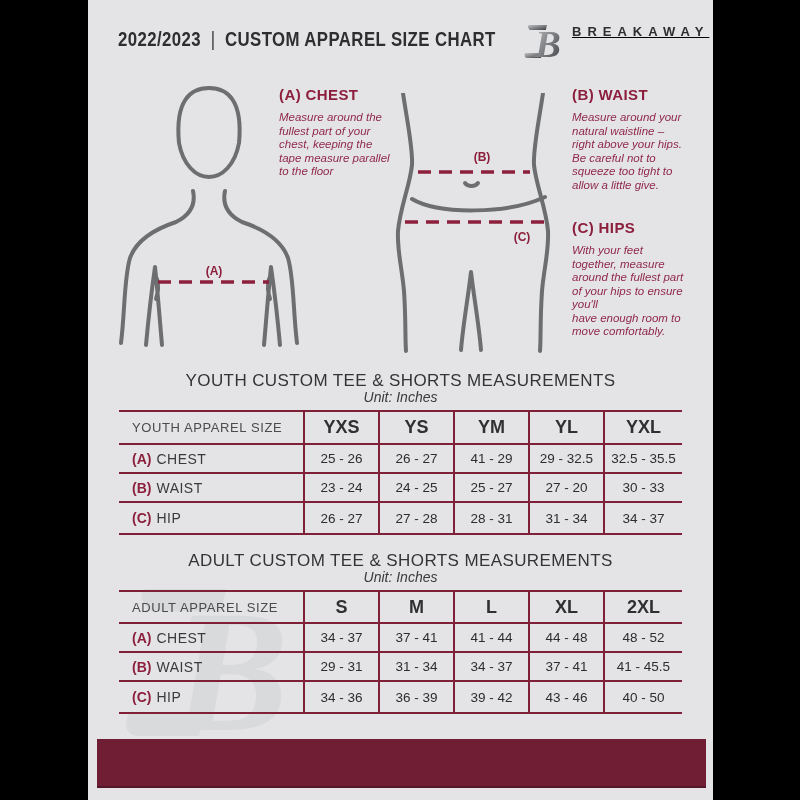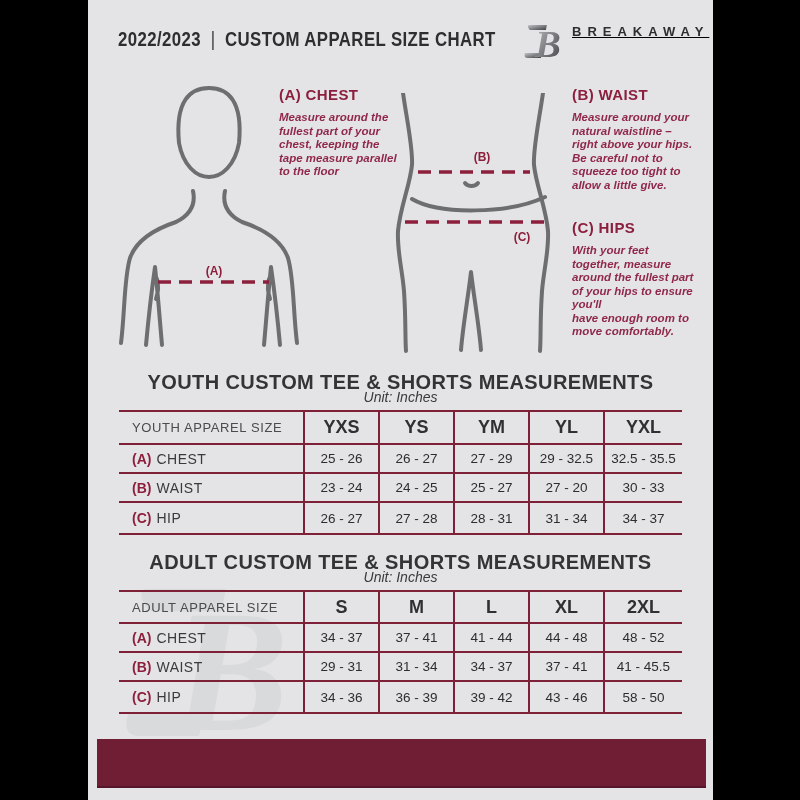--- a/index.html
+++ b/index.html
@@ -23,34 +23,34 @@
   .doc-title{position:absolute;left:30px;top:27px;font-size:21px;font-weight:700;color:var(--ink);
     white-space:nowrap;transform:scaleX(0.80);transform-origin:0 50%;letter-spacing:.5px;}
   .doc-title .sep{margin:0 12px;font-weight:400;color:#3a3a3c;}
   .brand{position:absolute;left:432px;top:18px;display:flex;align-items:flex-start;text-decoration:underline;}
   .brand .logo{width:46px;height:44px;}
   .brand-name{font-size:13px;font-weight:700;letter-spacing:6px;color:var(--ink);margin-left:6px;margin-top:6px;}
 
   
   .inst{position:absolute;color:var(--maroon-text);margin-left:18px;}
   .inst h3{font-size:15px;font-weight:700;letter-spacing:.4px;color:#8c1f3d;}
-  .inst p{margin-top:8px;font-size:11.5px;line-height:13.5px;font-style:italic;white-space:pre-line;color:#90284a;font-weight:bold;}
+  .inst p{margin-top:8px;font-size:11.5px;line-height:13.5px;font-style:italic;white-space:pre-line;color:#90284a;}
   .inst.chest{left:173px;top:86px;width:132px;}
   .inst.waist{left:466px;top:86px;width:138px;}
   .inst.hips{left:466px;top:219px;width:142px;}
 
   .figure{position:absolute;}
   .figure.upper{left:26px;top:83px;}
   .figure.lower{left:306px;top:93px;}
   .figure path,.figure ellipse{fill:none;stroke:var(--fig-gray);stroke-width:4;stroke-linecap:round;}
   .figure .dash{stroke:#8c1f3c;stroke-width:3.5;stroke-dasharray:13 8;stroke-linecap:butt;}
   .figure text{font-family:"Liberation Sans",sans-serif;font-size:12px;font-weight:700;fill:#8c1f3c;}
 
   
-  .tbl-title{position:absolute;left:31px;width:563px;text-align:center;font-size:20px;font-weight:700;
+  .tbl-title{position:absolute;left:31px;width:563px;text-align:center;font-size:17px;font-weight:400;
     color:#333436;letter-spacing:.4px;}
   .tbl-unit{position:absolute;left:31px;width:563px;text-align:center;font-size:14px;font-style:italic;color:#3a3a3c;}
   .tbl-title.youth{top:371px;} .tbl-unit.youth{top:389px;}
   .tbl-title.adult{top:551px;} .tbl-unit.adult{top:569px;}
 
   .grid-table{position:absolute;left:31px;width:563px;display:grid;
     grid-template-columns:184px 75px 75px 75px 75px 79px;
     border-top:2px solid var(--maroon-line);border-bottom:2px solid var(--maroon-line);z-index:1;}
   .grid-table.youth{top:410px;grid-template-rows:33px 29px 29px 30px;}
   .grid-table.adult{top:590px;grid-template-rows:32px 29px 29px 30px;}
@@ -184,21 +184,21 @@
           <span class="pfx">(A)</span>
           <span class="mlabel">CHEST</span>
         </div>
         <div class="gcell vline">
           <span class="cell-val">25 - 26</span>
         </div>
         <div class="gcell vline">
           <span class="cell-val">26 - 27</span>
         </div>
         <div class="gcell vline">
-          <span class="cell-val">27 - 29</span>
+          <span class="cell-val">41 - 29</span>
         </div>
         <div class="gcell vline">
           <span class="cell-val">29 - 32.5</span>
         </div>
         <div class="gcell vline">
           <span class="cell-val">32.5 - 35.5</span>
         </div>
         <div class="gcell first">
           <span class="pfx">(B)</span>
           <span class="mlabel">WAIST</span>
@@ -308,19 +308,19 @@
         <div class="gcell vline last-row">
           <span class="cell-val">36 - 39</span>
         </div>
         <div class="gcell vline last-row">
           <span class="cell-val">39 - 42</span>
         </div>
         <div class="gcell vline last-row">
           <span class="cell-val">43 - 46</span>
         </div>
         <div class="gcell vline last-row">
-          <span class="cell-val">58 - 50</span>
+          <span class="cell-val">40 - 50</span>
         </div>
       </div>
 
     <div class="footer-bar"></div>
   </div>
 </div>
 
 </body></html>

